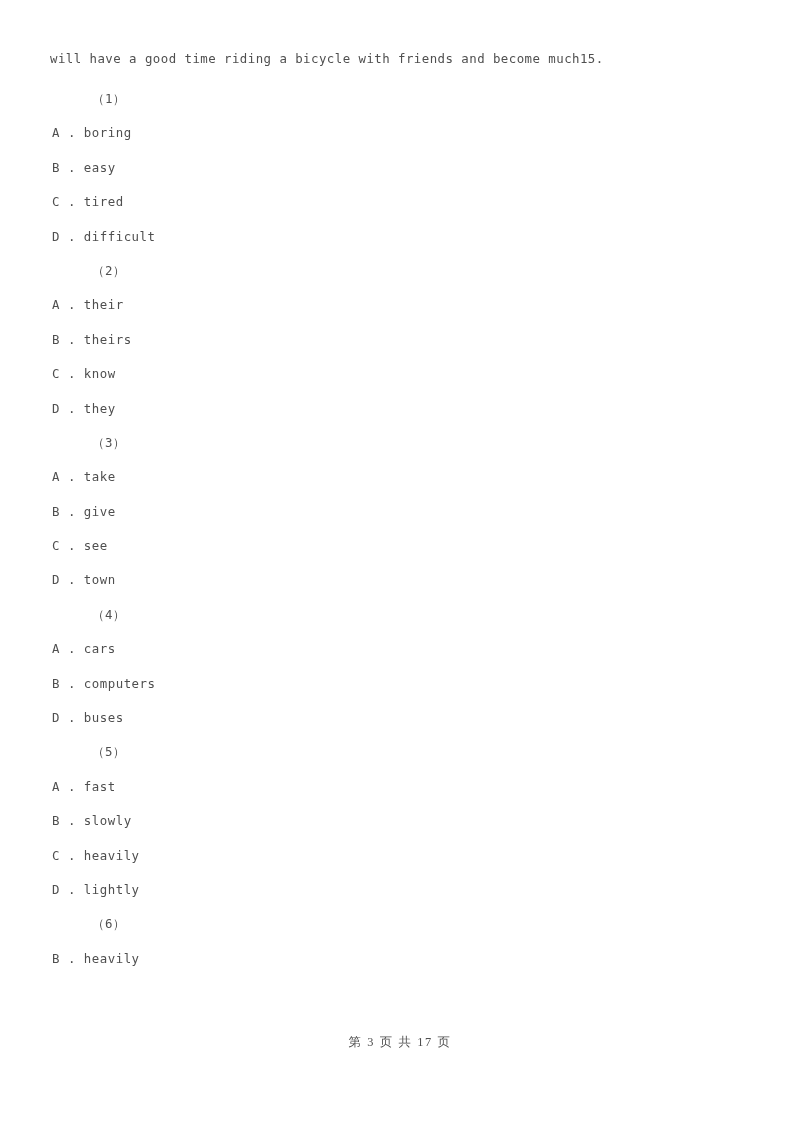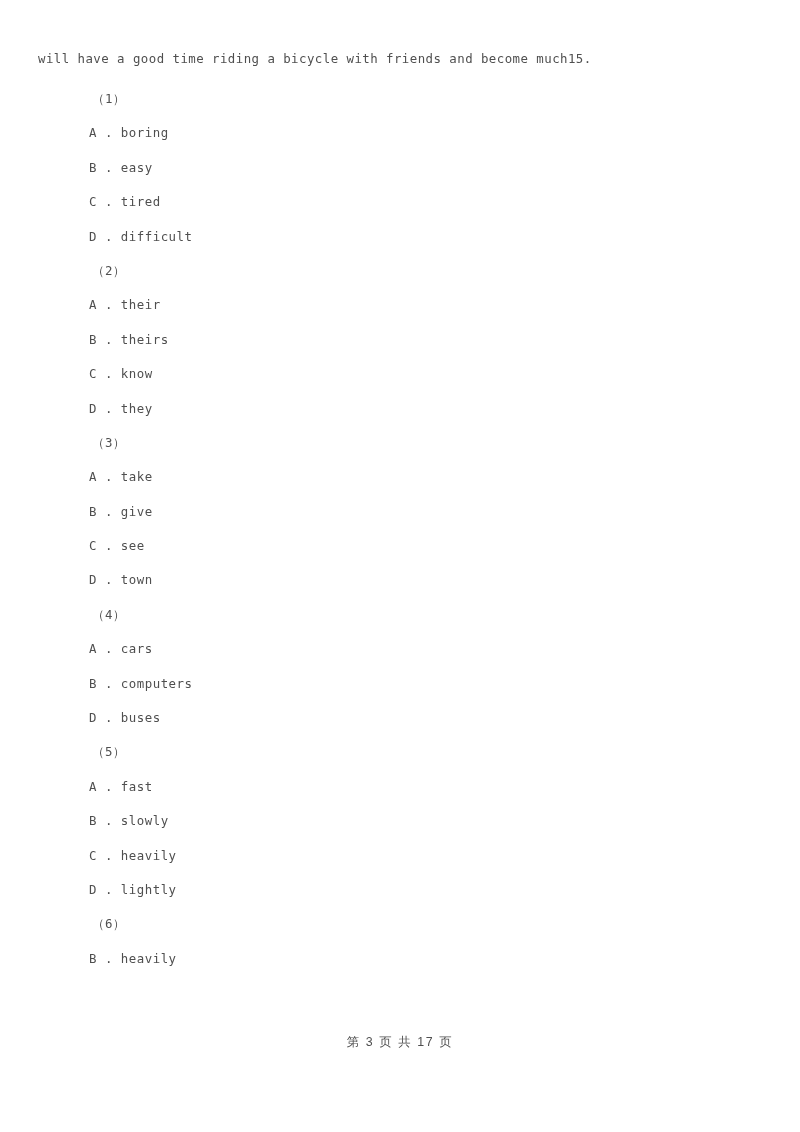--- a/index.html
+++ b/index.html
@@ -15,21 +15,21 @@
     color: #4a4a4a;
     overflow: hidden;
   }
   .page {
     position: absolute;
     inset: 0;
     background: #ffffff;
   }
   .lead-line {
     position: absolute;
-    left: 38px;
+    left: 50px;
     top: 51px;
     font-size: 12.4px;
     letter-spacing: 0.45px;
     white-space: nowrap;
     color: #4f4f4f;
   }
   .content {
     position: absolute;
     left: 0;
     top: 82px;
@@ -44,42 +44,42 @@
     line-height: 34.4px;
     padding-left: 92px;
     font-size: 12.4px;
     letter-spacing: 0.5px;
     color: #4f4f4f;
     white-space: nowrap;
   }
   .opt {
     height: 34.4px;
     line-height: 34.4px;
-    padding-left: 89px;
+    padding-left: 52px;
     font-size: 12.4px;
     letter-spacing: 0.5px;
     color: #4f4f4f;
     white-space: nowrap;
   }
   .opt .lbl {
     display: inline;
   }
   .opt .txt {
     display: inline;
   }
   .footer {
     position: absolute;
     left: 0;
     top: 1034px;
     width: 800px;
     text-align: center;
     font-size: 12.4px;
     letter-spacing: 1.6px;
     color: #4f4f4f;
-    font-family: Liberation Sans, sans-serif;
+    font-family: Liberation Serif, serif;
     white-space: nowrap;
   }
 </style>
 </head>
 <body>
 
 <div class="page">
 
   <div class="lead-line">will have a good time riding a bicycle with friends and become much15.</div>
 

